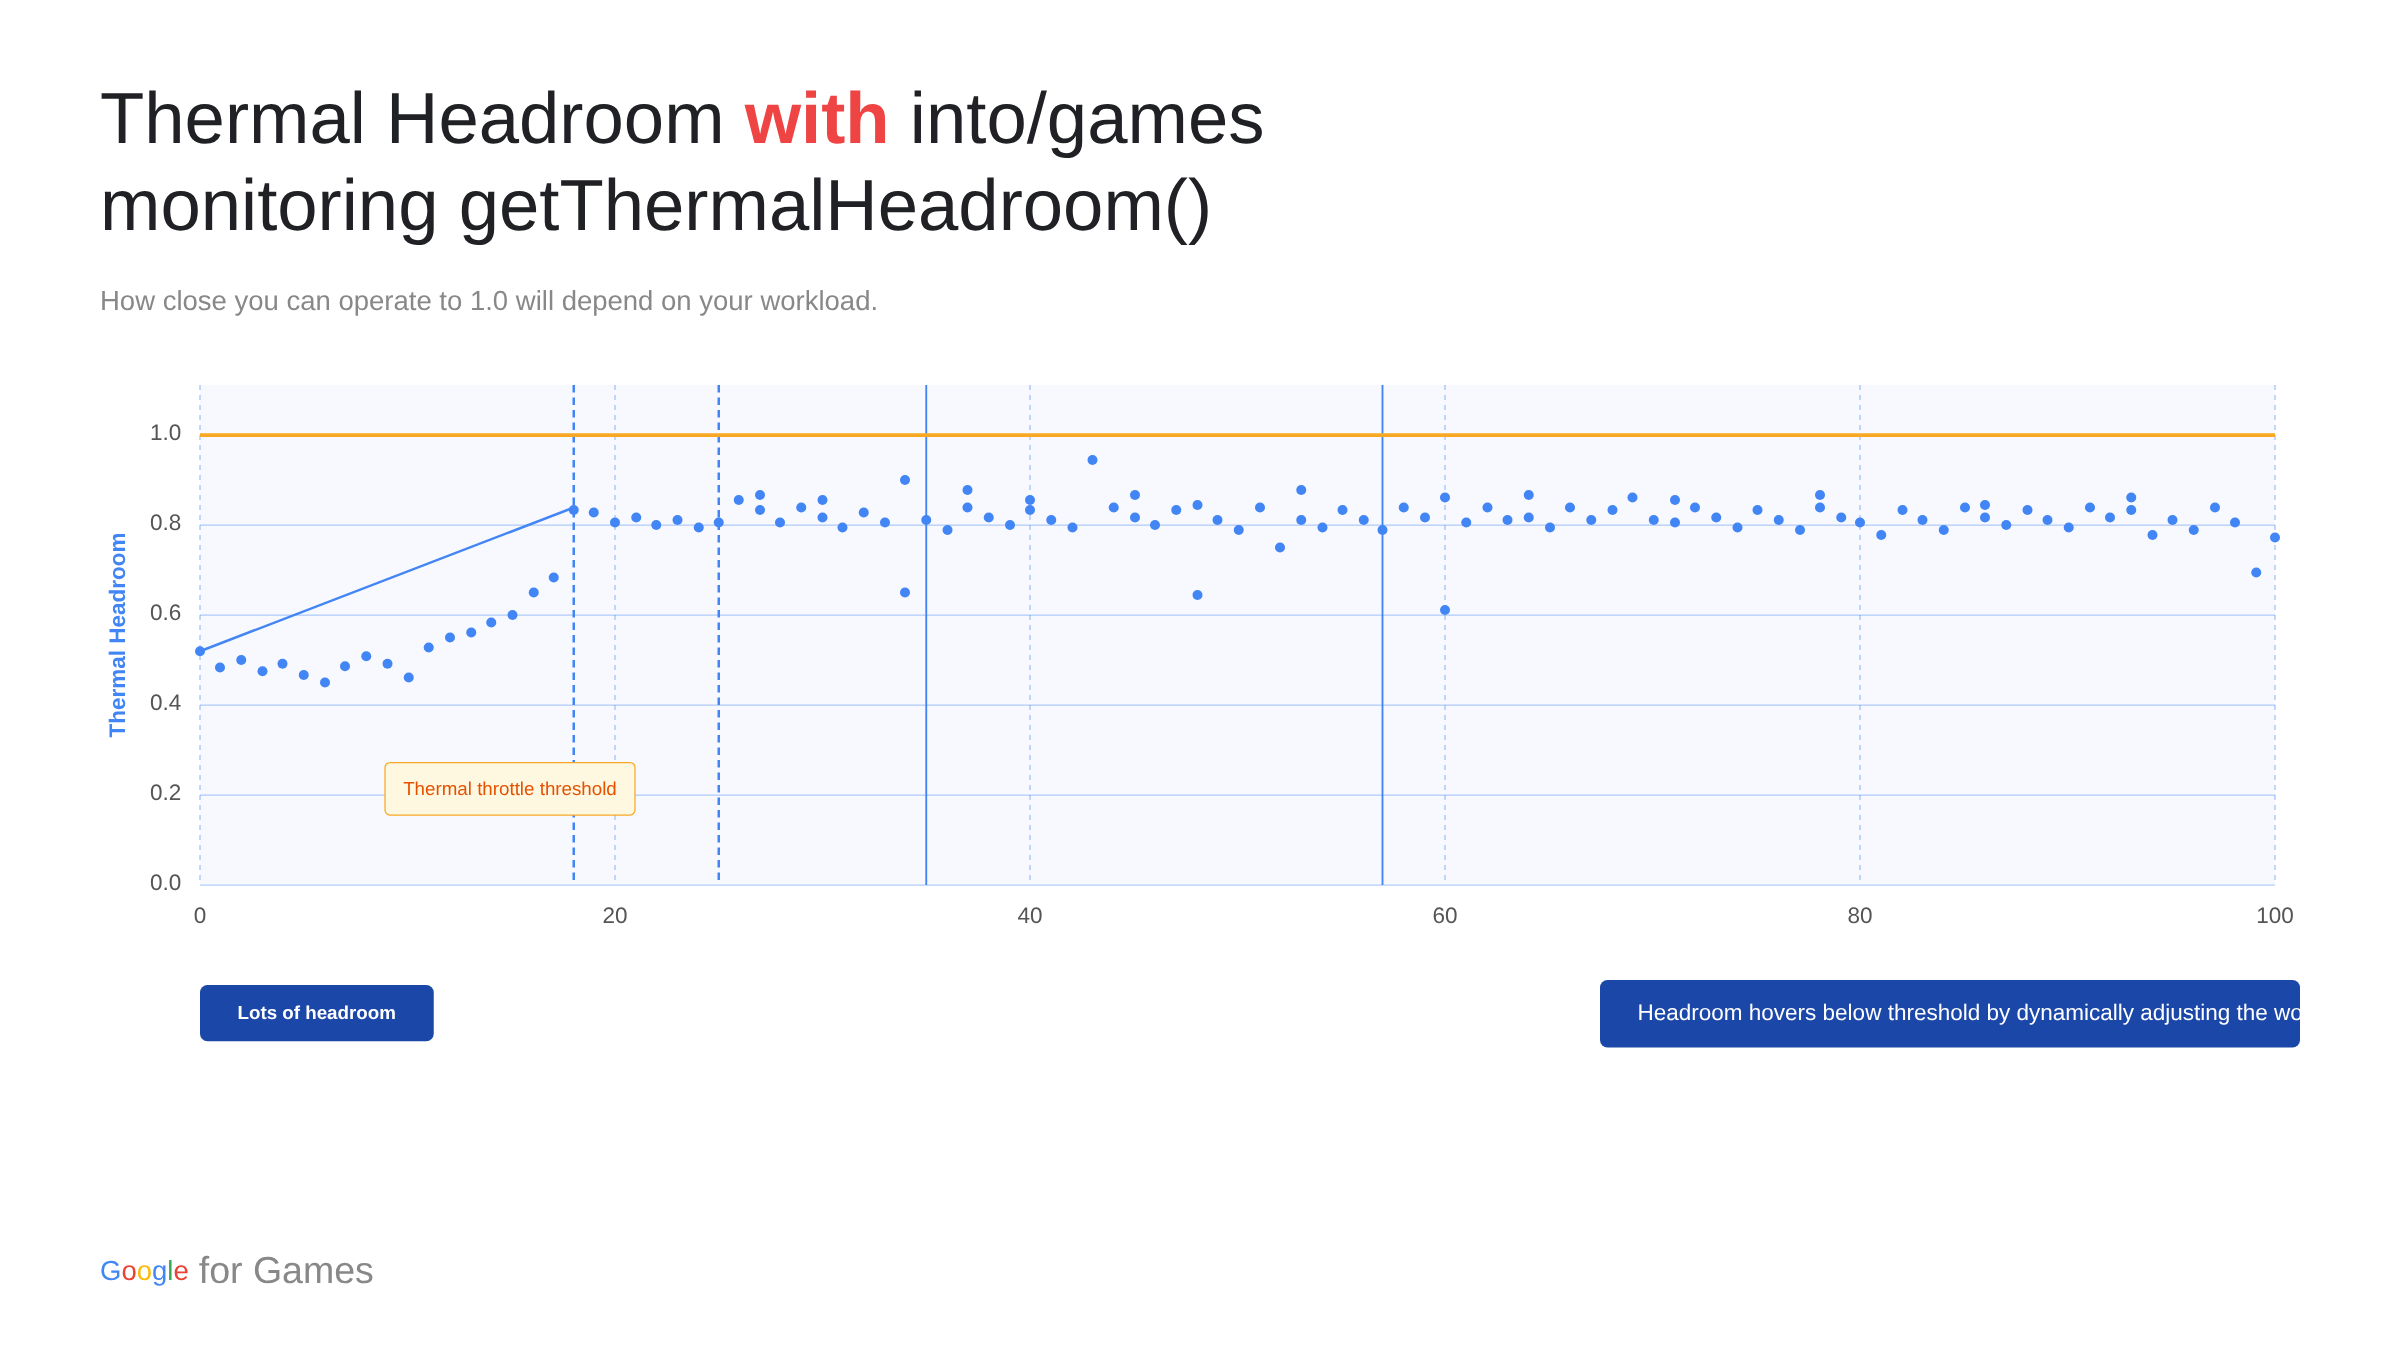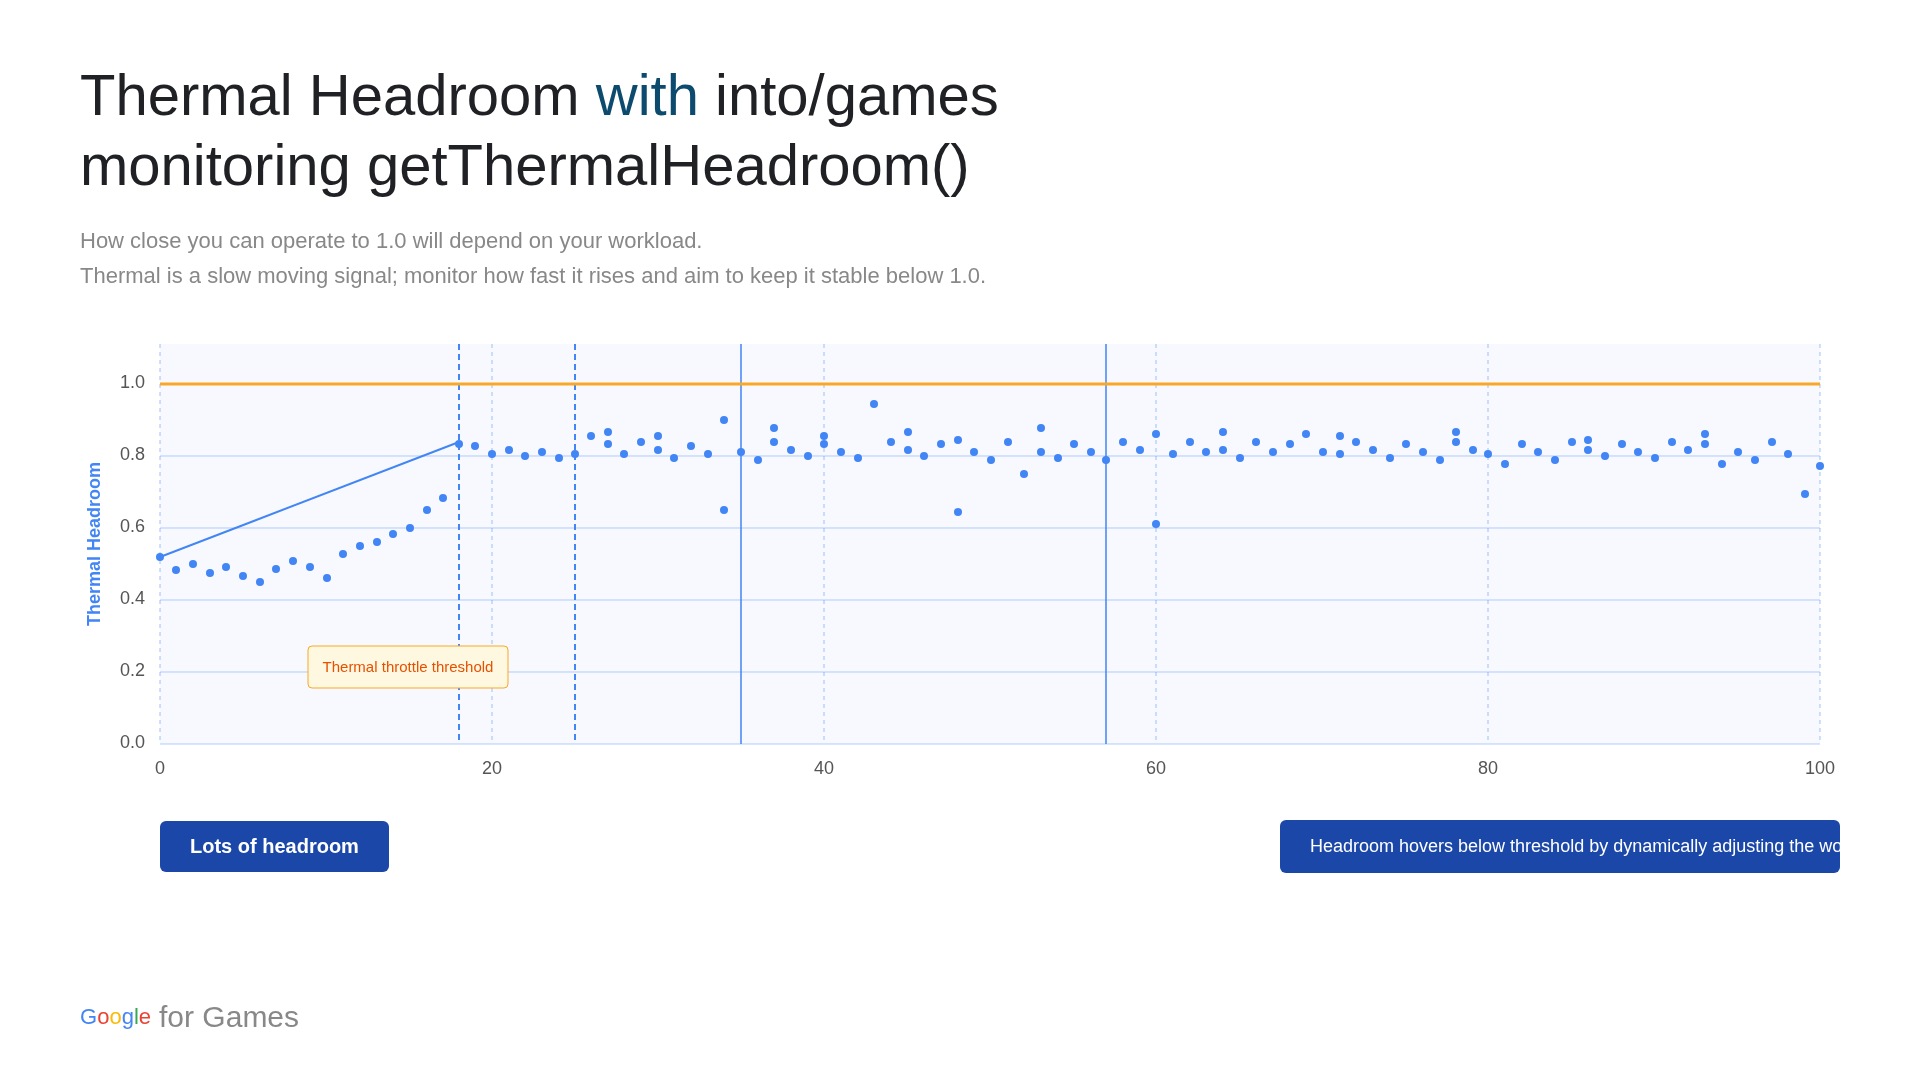--- a/index.html
+++ b/index.html
@@ -16,21 +16,22 @@
       height: 100%;
     }
     .title {
       font-size: 58px;
       font-weight: 400;
       color: #202124;
       line-height: 1.2;
       margin-bottom: 24px;
     }
     .title .highlight {
-      color: #0c4a6e;
+      color: #ef4444;
+      font-weight: bold;
     }
     .subtitle {
       font-size: 22px;
       color: #888;
       line-height: 1.6;
       margin-bottom: 30px;
     }
     .chart-area {
       position: relative;
       width: 100%;
@@ -44,21 +45,21 @@
     .bottom-area {
       display: flex;
       align-items: center;
       margin-top: 16px;
       gap: 20px;
       padding-left: 80px;
     }
     .badge {
       padding: 14px 30px;
       border-radius: 6px;
-      font-size: 20px;
+      font-size: 15px;
       font-weight: 600;
       white-space: nowrap;
     }
     .badge-blue-dark {
       background: #1a47a8;
       color: #ffffff;
     }
     .badge-blue-light {
       background: #c8d8f8;
       color: #1a47a8;
@@ -95,21 +96,20 @@
 </head>
 <body>
 
 <div class="page">
   <h1 class="title">
     <span>Thermal Headroom </span><span class="highlight">with</span><span> into/games</span><br>
     <span>monitoring getThermalHeadroom()</span>
   </h1>
   <div class="subtitle">
     <div>How close you can operate to 1.0 will depend on your workload.</div>
-    <div>Thermal is a slow moving signal; monitor how fast it rises and aim to keep it stable below 1.0.</div>
   </div>
 
   <div class="chart-area">
     <svg class="chart-svg" viewBox="0 0 1760 480" xmlns="http://www.w3.org/2000/svg">
 
       <text transform="rotate(-90, 20, 220)" x="20" y="220" text-anchor="middle" font-size="18" fill="#4285f4" font-weight="600">Thermal Headroom</text>
 
       <rect x="80" y="20" width="1660" height="400" fill="#f8f9ff" stroke="none"></rect>
 
       <line x1="80" y1="420" x2="1740" y2="420" stroke="#4285f4" stroke-width="1" opacity="0.4"></line>

